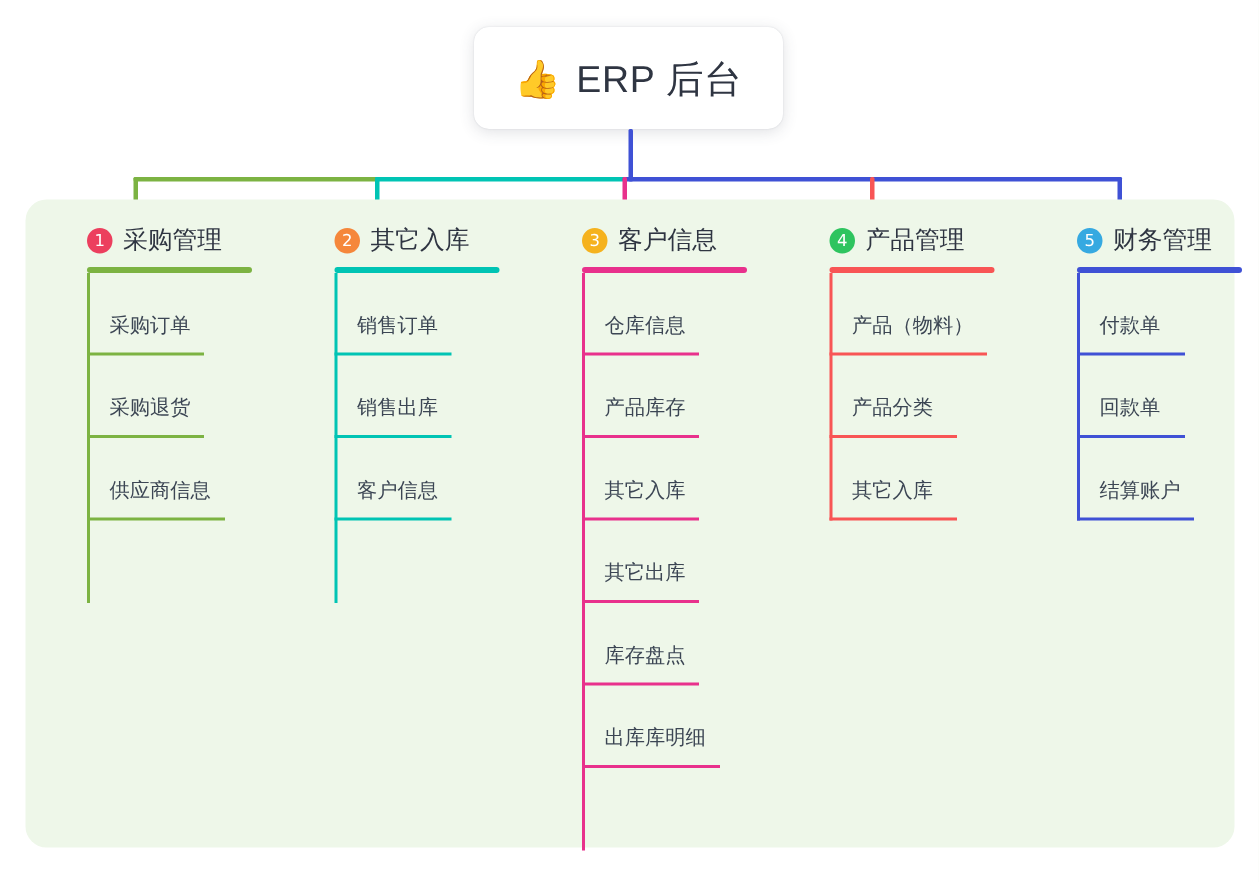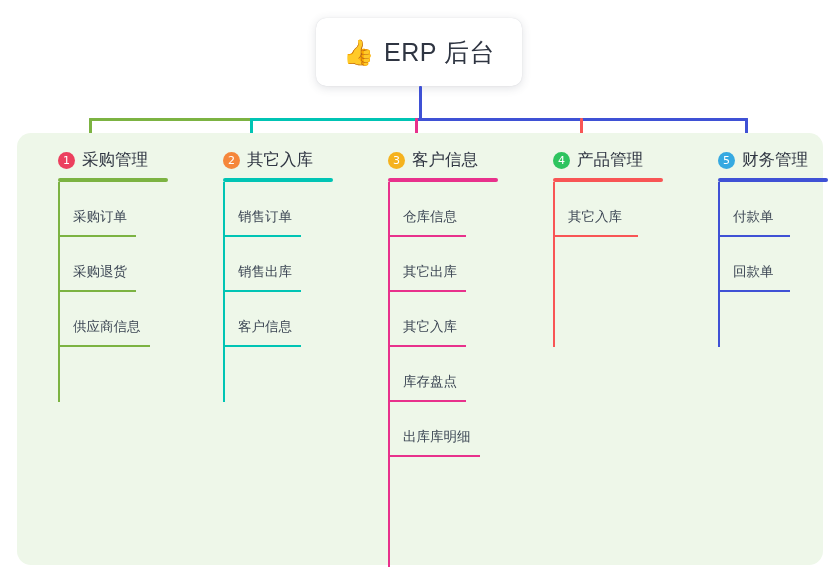--- a/index.html
+++ b/index.html
@@ -204,25 +204,29 @@
           <span class="branch-label">客户信息</span>
         </div>
         <div class="head-rule" style="width: 110px; margin-left: 22px; background: rgb(232, 49, 140);"></div>
         <div class="subs">
           <div class="sub-spine" style="height: 385px; background: rgb(232, 49, 140);"></div>
           <div class="sub-item">
             <span class="sub-text">仓库信息</span>
             <div class="sub-rule" style="width: 78px; background: rgb(232, 49, 140);"></div>
           </div>
           <div class="sub-item">
+            <span class="sub-text">产品库存</span>
+            <div class="sub-rule" style="width: 78px; background: rgb(232, 49, 140);"></div>
+          </div>
+          <div class="sub-item">
+            <span class="sub-text">其它入库</span>
+            <div class="sub-rule" style="width: 78px; background: rgb(232, 49, 140);"></div>
+          </div>
+          <div class="sub-item">
             <span class="sub-text">其它出库</span>
-            <div class="sub-rule" style="width: 78px; background: rgb(232, 49, 140);"></div>
-          </div>
-          <div class="sub-item">
-            <span class="sub-text">其它入库</span>
             <div class="sub-rule" style="width: 78px; background: rgb(232, 49, 140);"></div>
           </div>
           <div class="sub-item">
             <span class="sub-text">库存盘点</span>
             <div class="sub-rule" style="width: 78px; background: rgb(232, 49, 140);"></div>
           </div>
           <div class="sub-item">
             <span class="sub-text">出库库明细</span>
             <div class="sub-rule" style="width: 92px; background: rgb(232, 49, 140);"></div>
           </div>
@@ -230,20 +234,28 @@
       </div>
       <div class="branch" style="left: 531px;">
         <div class="branch-head">
           <span class="badge" style="background: rgb(46, 196, 95);">4</span>
           <span class="branch-label">产品管理</span>
         </div>
         <div class="head-rule" style="width: 110px; margin-left: 22px; background: rgb(248, 85, 85);"></div>
         <div class="subs">
           <div class="sub-spine" style="height: 165px; background: rgb(248, 85, 85);"></div>
           <div class="sub-item">
+            <span class="sub-text">产品（物料）</span>
+            <div class="sub-rule" style="width: 105px; background: rgb(248, 85, 85);"></div>
+          </div>
+          <div class="sub-item">
+            <span class="sub-text">产品分类</span>
+            <div class="sub-rule" style="width: 85px; background: rgb(248, 85, 85);"></div>
+          </div>
+          <div class="sub-item">
             <span class="sub-text">其它入库</span>
             <div class="sub-rule" style="width: 85px; background: rgb(248, 85, 85);"></div>
           </div>
         </div>
       </div>
       <div class="branch" style="left: 696px;">
         <div class="branch-head">
           <span class="badge" style="background: rgb(54, 169, 225);">5</span>
           <span class="branch-label">财务管理</span>
         </div>
@@ -251,17 +263,21 @@
         <div class="subs">
           <div class="sub-spine" style="height: 165px; background: rgb(63, 81, 213);"></div>
           <div class="sub-item">
             <span class="sub-text">付款单</span>
             <div class="sub-rule" style="width: 72px; background: rgb(63, 81, 213);"></div>
           </div>
           <div class="sub-item">
             <span class="sub-text">回款单</span>
             <div class="sub-rule" style="width: 72px; background: rgb(63, 81, 213);"></div>
           </div>
+          <div class="sub-item">
+            <span class="sub-text">结算账户</span>
+            <div class="sub-rule" style="width: 78px; background: rgb(63, 81, 213);"></div>
+          </div>
         </div>
       </div>
     </div>
 
 </div>
 
 </body></html>

